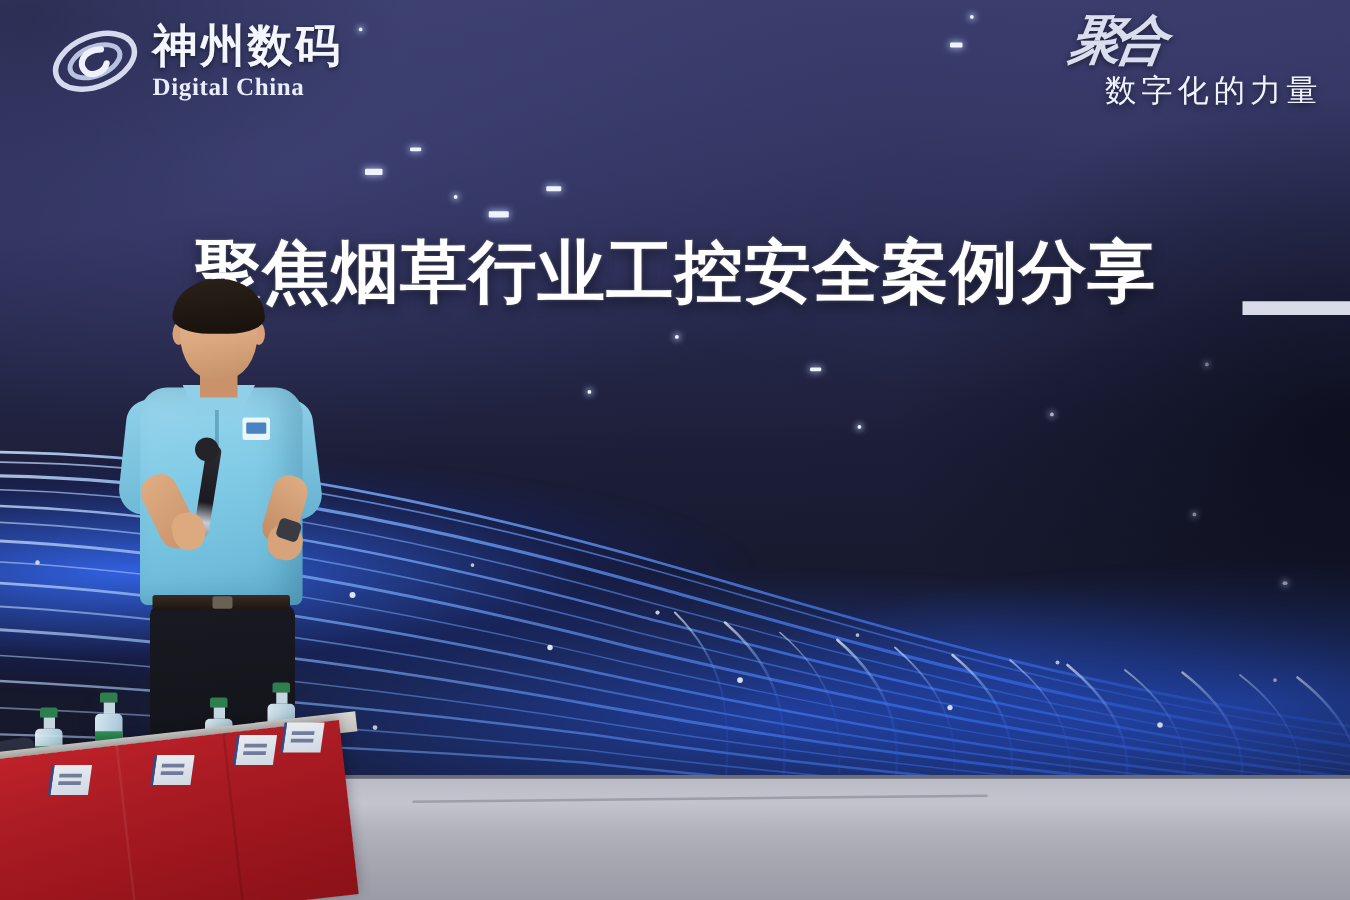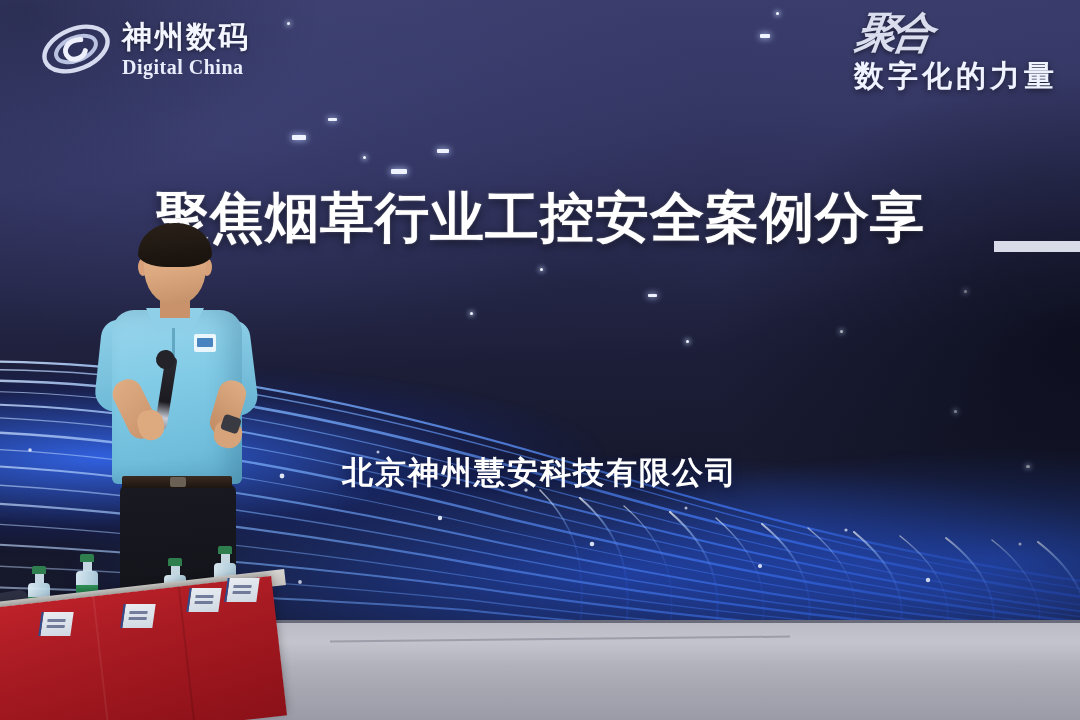--- a/index.html
+++ b/index.html
@@ -84,21 +84,21 @@
     position: absolute;
     left: 40px;
     top: 18px;
     display: flex;
     align-items: center;
     gap: 10px;
   }
   .brand-mark { width: 72px; height: 62px; }
   .brand-words { line-height: 1; }
   .brand-cn {
-    font-size: 30px;
+    font-size: 36px;
     font-weight: 700;
     color: #f4f6ff;
     letter-spacing: 2px;
     text-shadow: 0 1px 4px rgba(0,0,0,0.5);
   }
   .brand-en {
     margin-top: 5px;
     font-size: 20px;
     font-weight: 700;
     color: #eaeefc;
@@ -120,22 +120,22 @@
     font-family: "Liberation Serif", "DejaVu Serif", serif;
     letter-spacing: -6px;
     line-height: 0.85;
     transform: skewX(-8deg);
     text-shadow: 0 2px 5px rgba(0,0,0,0.55);
     opacity: 0.93;
     margin-right: 130px;
   }
   .event-sub {
     margin-top: 4px;
-    font-size: 30px;
-    font-weight: 700;
+    font-size: 25px;
+    font-weight: 400;
     letter-spacing: 4px;
     color: #eff2ff;
     text-shadow: 0 2px 6px rgba(0,0,0,0.55);
   }
 
   .slide-title {
     position: absolute;
     left: 0; right: 0;
     top: 182px;
     text-align: center;
@@ -536,21 +536,20 @@
         <div class="brand-en">Digital China</div>
       </div>
     </div>
 
     <div class="event-logo">
       <div class="event-cal">聚合</div>
       <div class="event-sub">数字化的力量</div>
     </div>
 
     <div class="slide-title">聚焦烟草行业工控安全案例分享</div>
-    <div class="slide-company">北京神州慧安科技有限公司</div>
   </div>
 
   <div class="stage-floor"></div>
   <div class="floor-seam"></div>
 
   <div class="speaker">
     <div class="sp-pants"></div>
     <div class="sp-arm-l"></div>
     <div class="sp-arm-r"></div>
     <div class="sp-shirt"></div>

